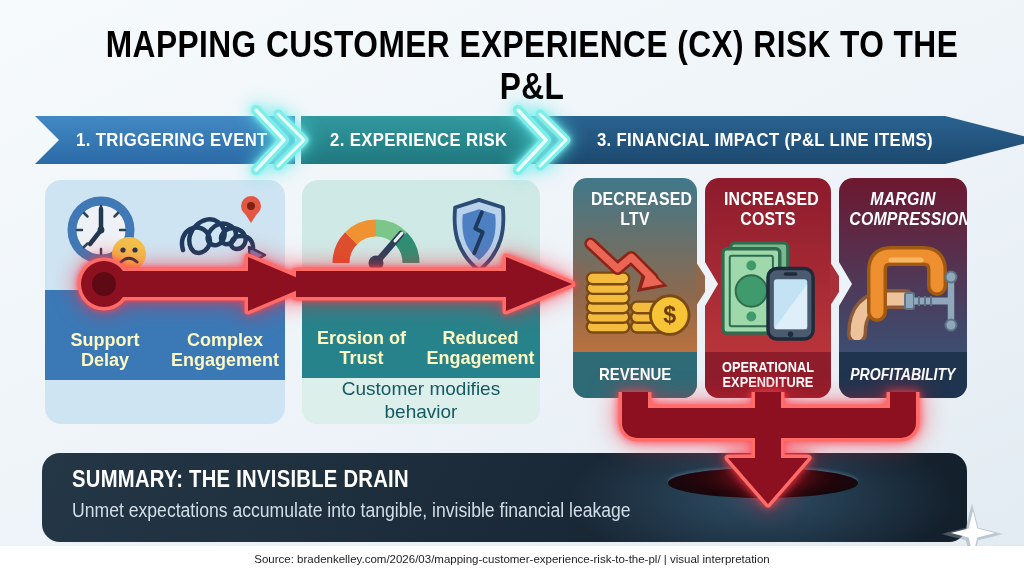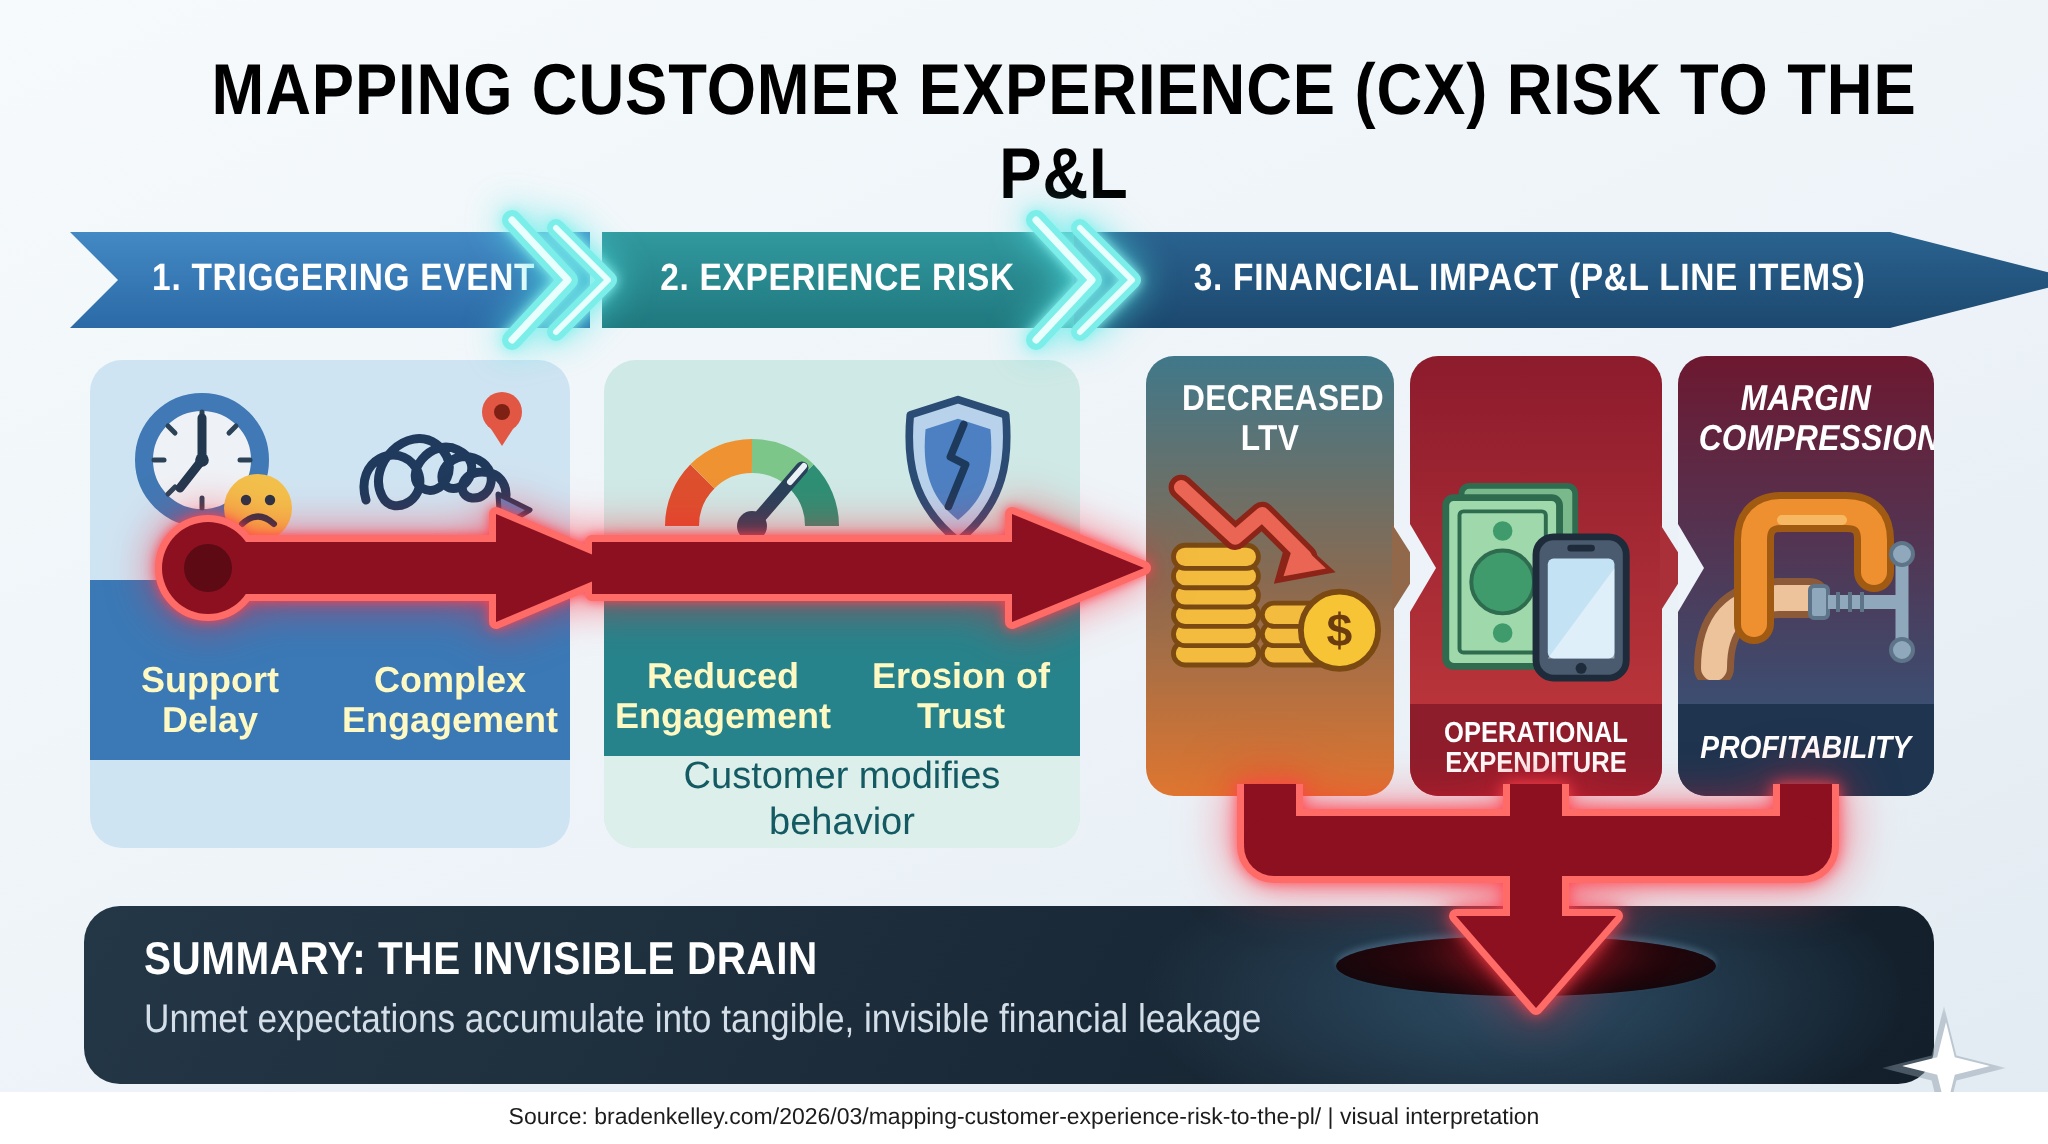--- a/index.html
+++ b/index.html
@@ -161,22 +161,22 @@
       <line x1="69" y1="42" x2="76" y2="34" stroke="#eaf2f5" stroke-width="3" stroke-linecap="round"></line>
       <circle cx="50" cy="64" r="7.5" fill="#29415a"></circle>
     </svg>
     <svg width="74" height="84" viewBox="0 0 74 88">
       <path d="M37,4 L62,12 C64,34 62,58 37,78 C12,58 10,34 12,12 Z" fill="#b8d2ec" stroke="#2b4c74" stroke-width="4" stroke-linejoin="round"></path>
       <path d="M37,14 L54,19.5 C55.5,36 54,54 37,67 C20,54 18.5,36 20,19.5 Z" fill="#4d80c2"></path>
       <path d="M40,17 L33,34 L41,38 L32,60" stroke="#1d3a5c" stroke-width="4" fill="none" stroke-linejoin="round" stroke-linecap="round"></path>
     </svg>
   </div>
   <div class="panel-band">
+    <span class="tag">Erosion of Trust</span>
     <span class="tag">Reduced Engagement</span>
-    <span class="tag">Erosion of Trust</span>
   </div>
   <div class="panel-caption">
     <span style="width:170px;">Customer modifies behavior</span>
   </div>
 </div>
 
 <svg id="hflow" class="abs" width="540" height="104" viewBox="0 0 540 104">
   <defs>
     <g id="harrow">
       <circle cx="46" cy="50" r="23"></circle>
@@ -207,23 +207,27 @@
         <rect x="54" y="66" width="38" height="12" rx="6" fill="#f3bc3f" stroke="#7a4a12" stroke-width="2.5"></rect>
       </g>
       <circle cx="94" cy="80" r="20" fill="#f6c434" stroke="#7a4a12" stroke-width="3"></circle>
       <text x="94" y="88" font-size="24" font-weight="bold" fill="#6b3c0e" text-anchor="middle" font-family="Liberation Sans, sans-serif">$</text>
       <path d="M12,6 L40,32 L54,20 L76,42" stroke="#8c2418" stroke-width="13" fill="none" stroke-linecap="round" stroke-linejoin="round"></path>
       <path d="M68,28 L92,50 L60,56 Z" fill="#8c2418"></path>
       <path d="M12,6 L40,32 L54,20 L76,42" stroke="#ea6553" stroke-width="7.5" fill="none" stroke-linecap="round" stroke-linejoin="round"></path>
       <path d="M71,33 L87,48 L65,52 Z" fill="#ea6553"></path>
     </svg>
   </div>
+  <div class="card-band">
+      <span class="cond">REVENUE</span>
+    </div>
 </div>
 
 <div id="card2" class="abs card">
+  <div class="card-title"><span class="cond" style="width:100px;">INCREASED COSTS</span></div>
   <div class="card-icon" style="top:56px;">
     <svg width="102" height="112" viewBox="0 0 104 112">
       <rect x="14" y="8" width="58" height="86" rx="4" fill="#79b98c" stroke="#2e6b4f" stroke-width="3"></rect>
       <rect x="6" y="14" width="58" height="86" rx="4" fill="#9ed8ab" stroke="#2e6b4f" stroke-width="3.5"></rect>
       <rect x="13" y="21" width="44" height="72" rx="2" fill="none" stroke="#2e6b4f" stroke-width="2"></rect>
       <circle cx="35" cy="57" r="16" fill="#3f9b6b" stroke="#2e6b4f" stroke-width="2"></circle>
       <circle cx="35" cy="31" r="5" fill="#3f9b6b"></circle>
         <circle cx="35" cy="83" r="5" fill="#3f9b6b"></circle>
       <rect x="52" y="34" width="46" height="72" rx="9" fill="#4a5b70" stroke="#1d2b3a" stroke-width="3.5"></rect>
       <rect x="58" y="45" width="34" height="51" rx="3" fill="#c3e2f4"></rect>

